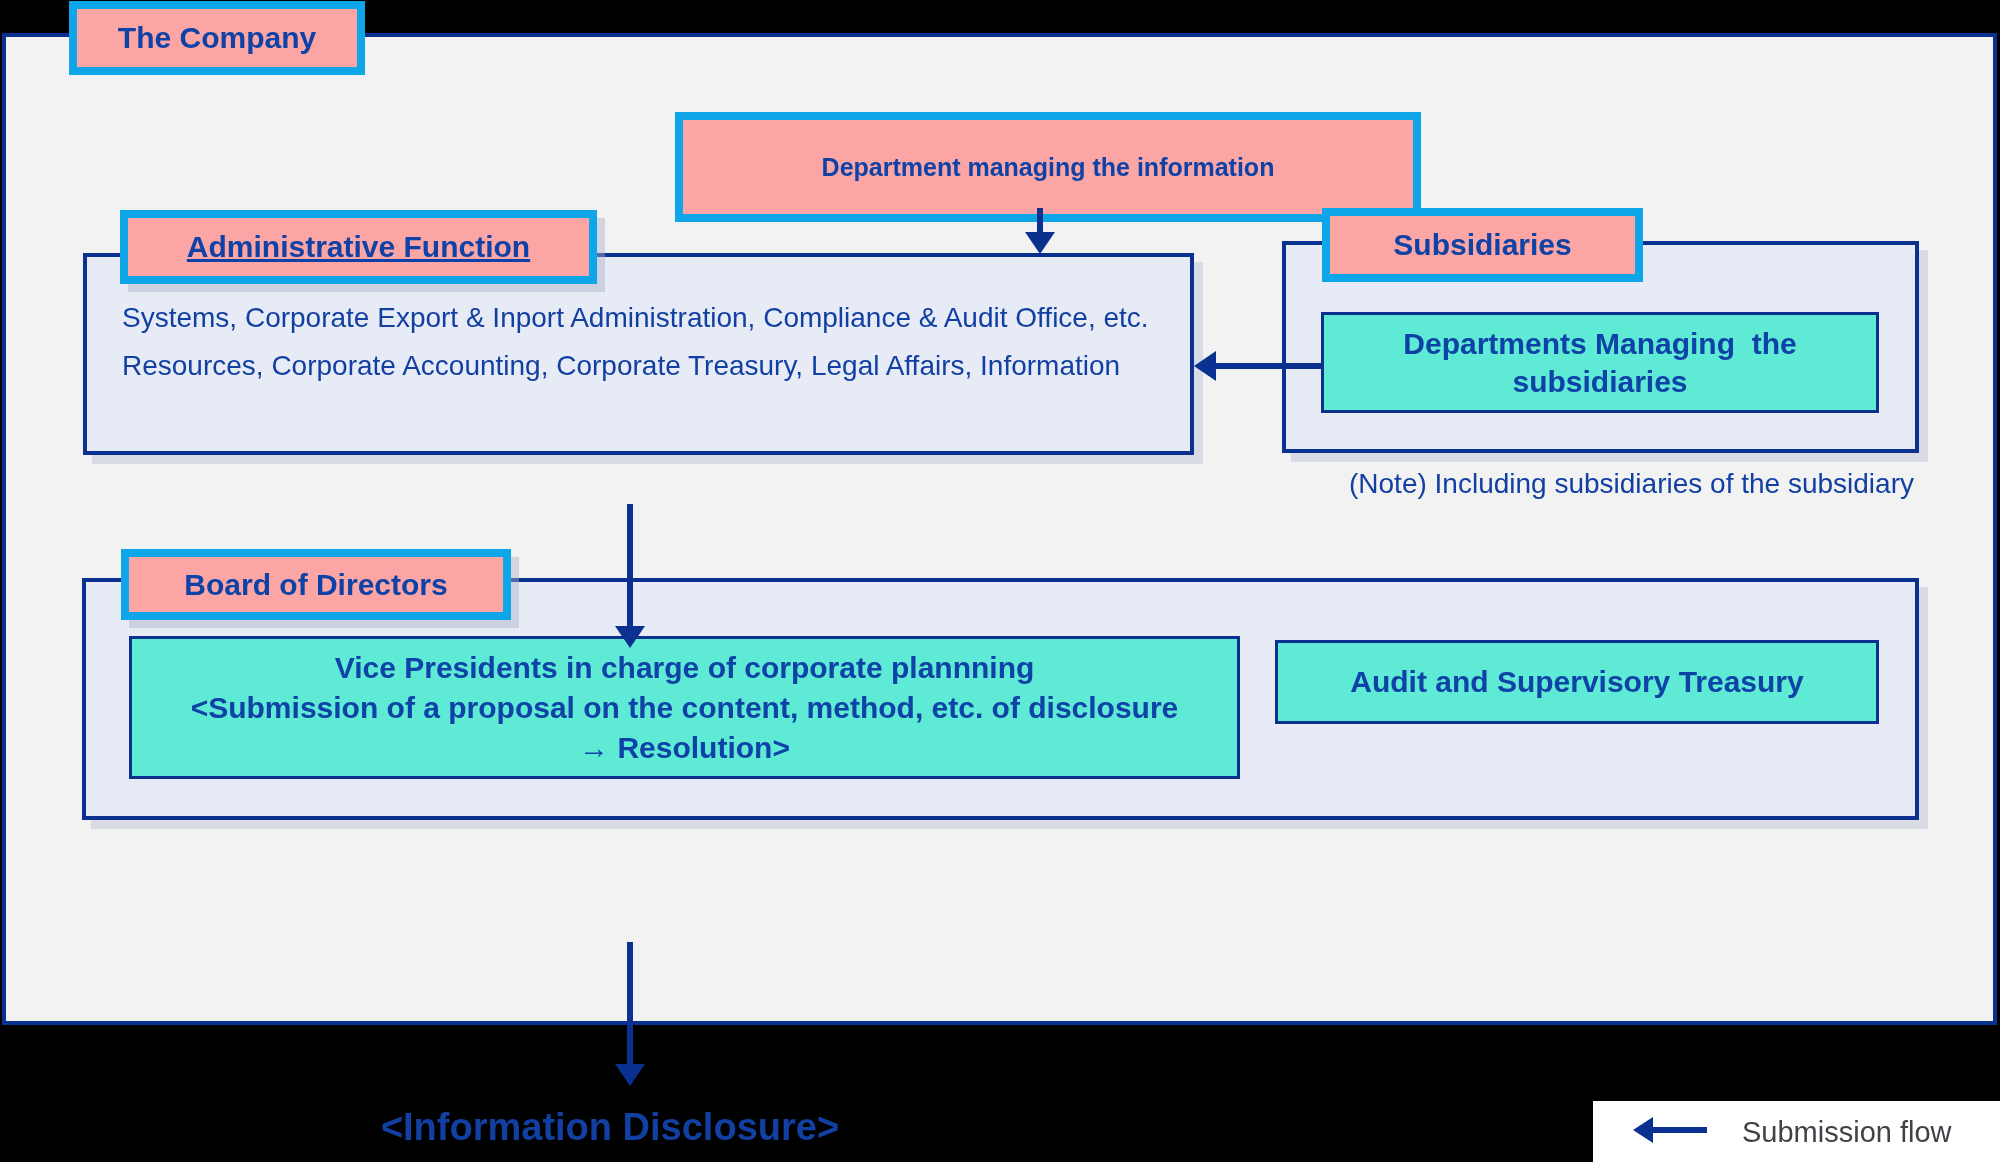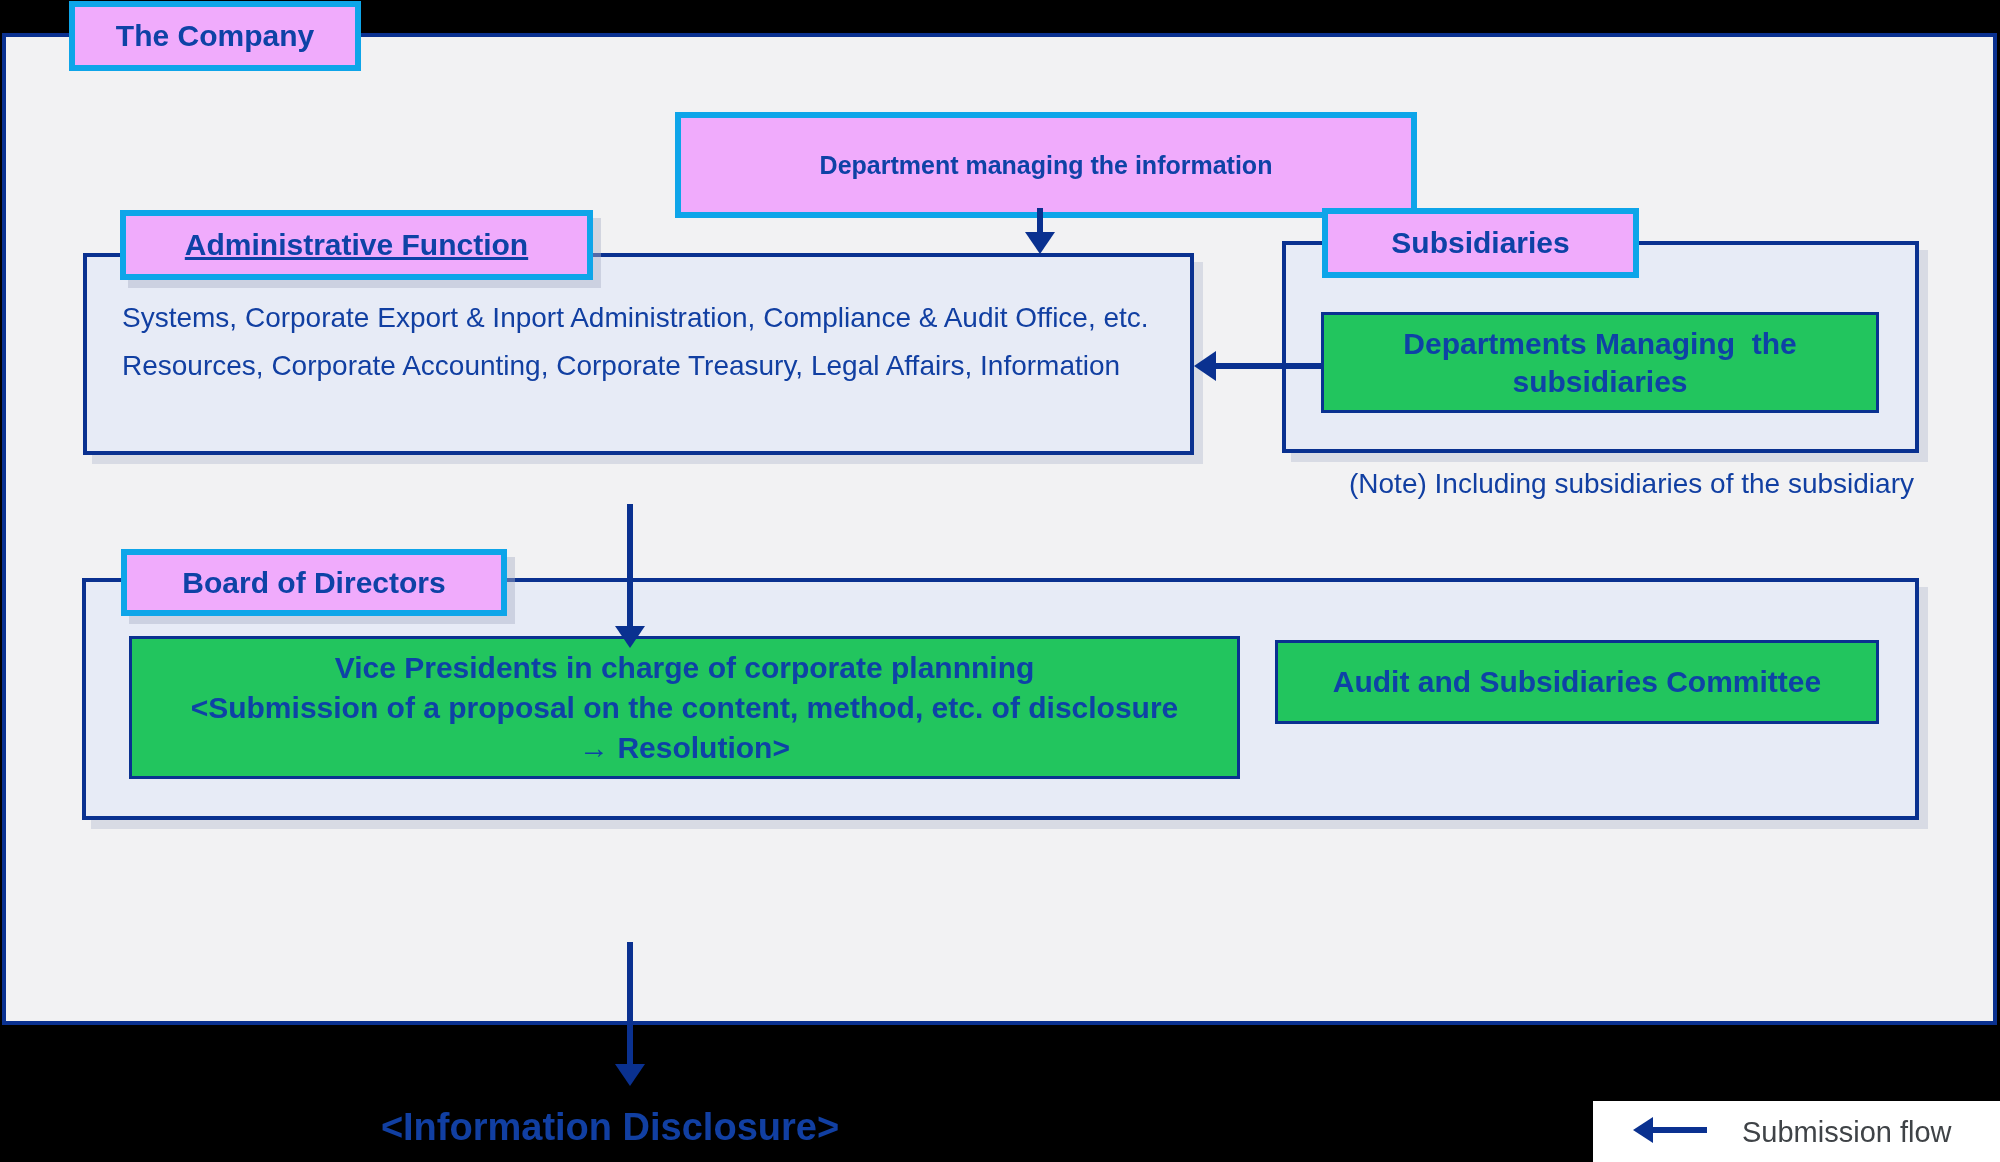--- a/index.html
+++ b/index.html
@@ -2,29 +2,29 @@
 <html><head>
 <meta charset="utf-8">
 <style>
   html,body{margin:0;padding:0;background:#000;}
   .stage{position:relative;width:2000px;height:1162px;background:#000;overflow:hidden;
          font-family:"Liberation Sans",sans-serif;}
   
   .boundary{position:absolute;left:2px;top:33px;width:1987px;height:984px;
             background:#f2f2f3;border:4px solid #0a3190;z-index:1;}
   
-  .tag{position:absolute;background:#f0abfc;border:6px solid #0ea5e9;z-index:5;
+  .tag{position:absolute;background:#fca5a5;border:8px solid #0ea5e9;z-index:5;
        display:flex;align-items:center;justify-content:center;
        color:#0e42a6;font-weight:bold;font-size:30px;}
   .tag.shadowed{box-shadow:8px 8px 0 rgba(170,178,200,.45);}
   
   .panel{position:absolute;background:#e7ebf6;border:4px solid #0a3190;z-index:2;
          box-shadow:9px 9px 0 #d8dbe4;}
   
-  .inner{position:absolute;background:#22c55e;border:3px solid #0a3190;z-index:4;
+  .inner{position:absolute;background:#5eead4;border:3px solid #0a3190;z-index:4;
          display:flex;flex-direction:column;align-items:center;justify-content:center;
          color:#0e42a6;font-weight:bold;font-size:30px;text-align:center;}
   .inner .ln{display:block;line-height:40px;white-space:pre;}
   
   .bodytext{position:absolute;left:122px;top:294px;z-index:4;color:#113fa2;
             font-size:28px;z-index:4;}
   .bodytext .ln{display:block;line-height:48px;white-space:nowrap;}
   .note{position:absolute;left:1349px;top:468px;z-index:4;color:#113fa2;font-size:28px;white-space:nowrap;}
   
   .shaft{position:absolute;background:#0a3190;z-index:6;}
@@ -90,21 +90,21 @@
   <div class="panel" style="left:82px;top:578px;width:1829px;height:234px;"></div>
   <div class="tag shadowed" style="left:121px;top:549px;width:374px;height:55px;">
     <span>Board of Directors</span>
   </div>
   <div class="inner" style="left:129px;top:636px;width:1105px;height:137px;">
     <span class="ln">Vice Presidents in charge of corporate plannning</span>
     <span class="ln">&lt;Submission of a proposal on the content, method, etc. of disclosure</span>
     <span class="ln">→ Resolution&gt;</span>
   </div>
   <div class="inner" style="left:1275px;top:640px;width:598px;height:78px;">
-    <span class="ln">Audit and Subsidiaries Committee</span>
+    <span class="ln">Audit and Supervisory Treasury</span>
   </div>
 
   <div>
     <div class="shaft" style="left:627px;top:942px;width:6px;height:122px;"></div>
     <div class="head down" style="left:615px;top:1064px;"></div>
   </div>
 
   <div class="disclosure">&lt;Information Disclosure&gt;</div>
 
   <div class="legend"></div>

